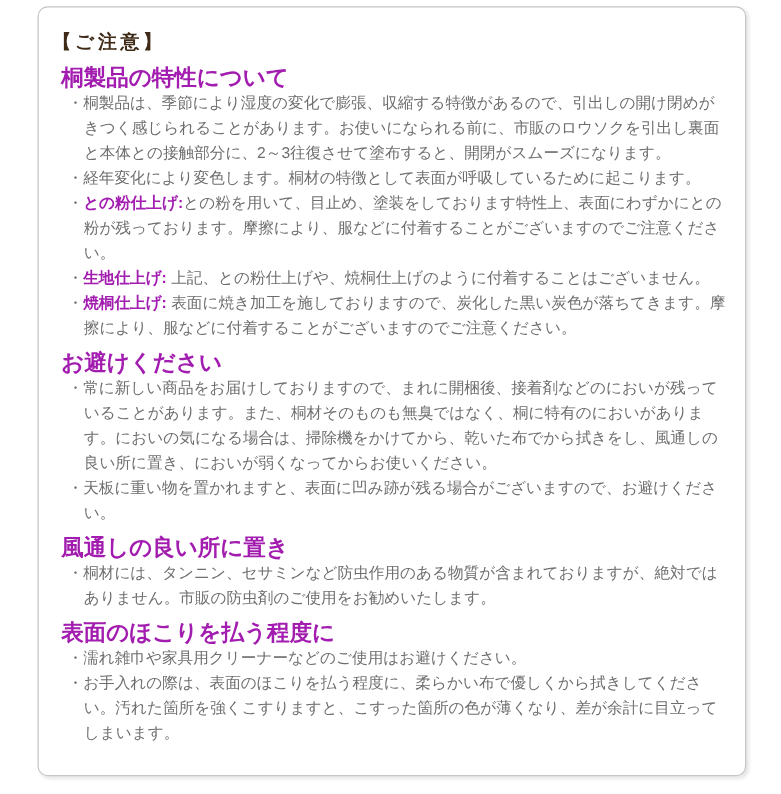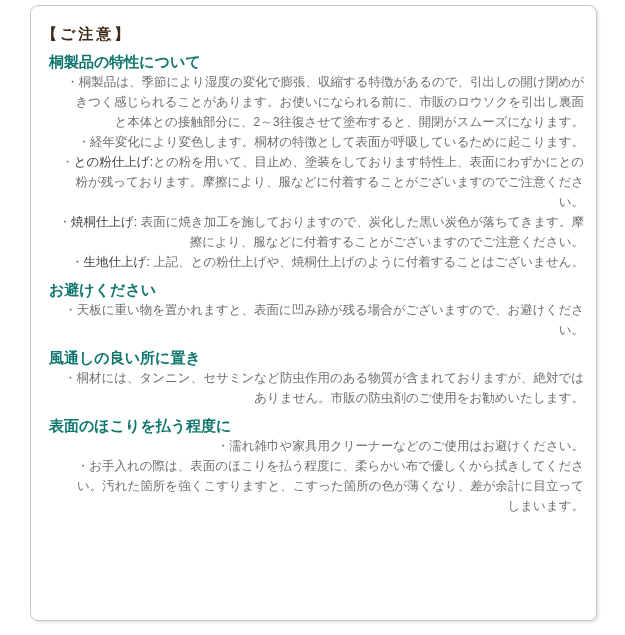--- a/index.html
+++ b/index.html
@@ -34,70 +34,70 @@
     line-height: 20px;
     font-weight: bold;
     letter-spacing: 3px;
     color: #3e2a17;
     margin: 0 0 8px 0;
   }
   .section {
     margin: 8px 0 0 7px;
   }
   .section-heading {
-    font-size: 15px;
+    font-size: 18px;
     line-height: 20px;
     font-weight: bold;
-    color: #0f766e;
+    color: #a21caf;
     margin: 0;
   }
   ul.items {
     list-style: none;
     margin: 0;
     padding: 0 0 0 5px;
   }
   li.item {
     font-size: 12.5px;
     line-height: 20px;
     color: #6e6e6e;
     padding-left: 13px;
     text-indent: -13px;
     margin: 0;
-    text-align: right;
   }
   li.item .bullet {
     color: #6e6e6e;
   }
   li.item .label {
-    font-weight: normal;
-    color: #404040;
+    font-weight: bold;
+    color: #a21caf;
   }
 </style>
 </head>
 <body>
 
 <div class="canvas">
   <div class="notice-box">
 
     <h2 class="notice-title">【ご注意】</h2>
 
     <div class="section">
       <h3 class="section-heading">桐製品の特性について</h3>
       <ul class="items">
         <li class="item"><span class="bullet">・</span><span class="label"></span><span class="text">桐製品は、季節により湿度の変化で膨張、収縮する特徴があるので、引出しの開け閉めがきつく感じられることがあります。お使いになられる前に、市販のロウソクを引出し裏面と本体との接触部分に、2～3往復させて塗布すると、開閉がスムーズになります。</span></li>
         <li class="item"><span class="bullet">・</span><span class="label"></span><span class="text">経年変化により変色します。桐材の特徴として表面が呼吸しているために起こります。</span></li>
         <li class="item"><span class="bullet">・</span><span class="label">との粉仕上げ:</span><span class="text">との粉を用いて、目止め、塗装をしております特性上、表面にわずかにとの粉が残っております。摩擦により、服などに付着することがございますのでご注意ください。</span></li>
+        <li class="item"><span class="bullet">・</span><span class="label">生地仕上げ:</span><span class="text"> 上記、との粉仕上げや、焼桐仕上げのように付着することはございません。</span></li>
         <li class="item"><span class="bullet">・</span><span class="label">焼桐仕上げ:</span><span class="text"> 表面に焼き加工を施しておりますので、炭化した黒い炭色が落ちてきます。摩擦により、服などに付着することがございますのでご注意ください。</span></li>
-        <li class="item"><span class="bullet">・</span><span class="label">生地仕上げ:</span><span class="text"> 上記、との粉仕上げや、焼桐仕上げのように付着することはございません。</span></li>
       </ul>
     </div>
 
     <div class="section">
       <h3 class="section-heading">お避けください</h3>
       <ul class="items">
+        <li class="item"><span class="bullet">・</span><span class="label"></span><span class="text">常に新しい商品をお届けしておりますので、まれに開梱後、接着剤などのにおいが残っていることがあります。また、桐材そのものも無臭ではなく、桐に特有のにおいがあります。においの気になる場合は、掃除機をかけてから、乾いた布でから拭きをし、風通しの良い所に置き、においが弱くなってからお使いください。</span></li>
         <li class="item"><span class="bullet">・</span><span class="label"></span><span class="text">天板に重い物を置かれますと、表面に凹み跡が残る場合がございますので、お避けください。</span></li>
       </ul>
     </div>
 
     <div class="section">
       <h3 class="section-heading">風通しの良い所に置き</h3>
       <ul class="items">
         <li class="item"><span class="bullet">・</span><span class="label"></span><span class="text">桐材には、タンニン、セサミンなど防虫作用のある物質が含まれておりますが、絶対ではありません。市販の防虫剤のご使用をお勧めいたします。</span></li>
       </ul>
     </div>

